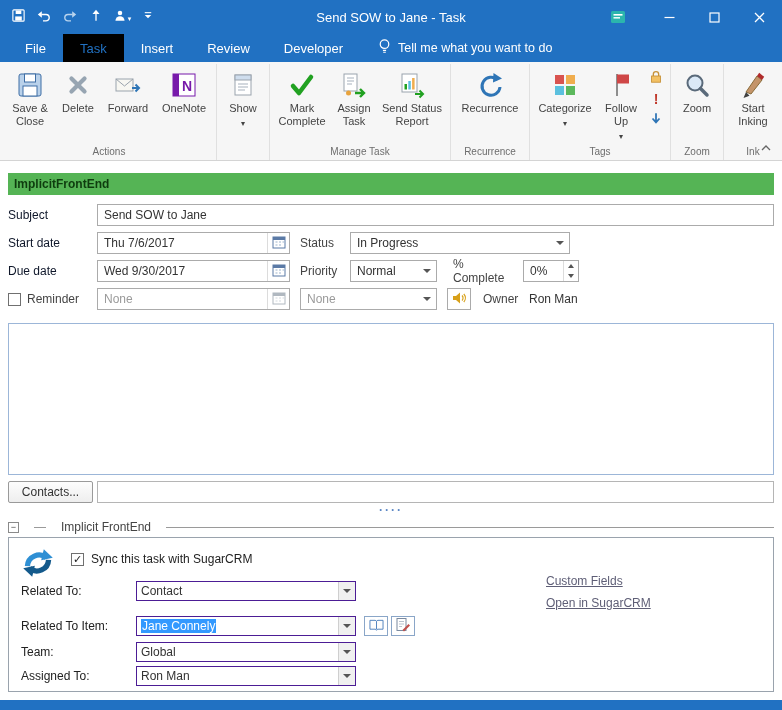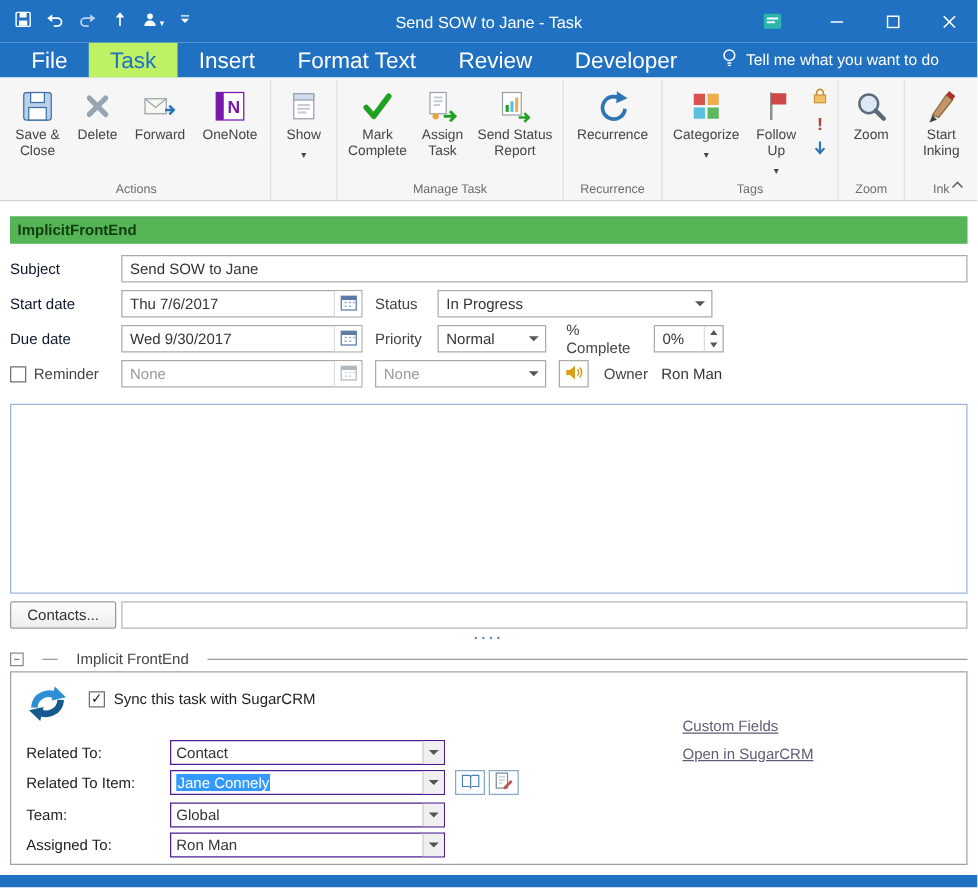--- a/index.html
+++ b/index.html
@@ -19,22 +19,22 @@
   .qat{display:flex;align-items:center;gap:6px;padding-left:8px;z-index:2}
   .qbtn{width:20px;height:22px;display:flex;align-items:center;justify-content:center;cursor:default}
   .qcaret::before{content:"▾";color:#fff;font-size:7px;margin-left:1px}
   .title-text{position:absolute;left:0;right:0;text-align:center;color:#fff;font-size:13px;white-space:nowrap;pointer-events:none}
   .win-controls{margin-left:auto;display:flex;align-items:center;height:100%;z-index:2}
   .wbtn{width:45px;height:100%;display:flex;align-items:center;justify-content:center}
   .tray-btn{width:30px;height:100%;display:flex;align-items:center;justify-content:center;margin-right:14px}
 
   
   .tabs{height:28px;background:var(--accent);display:flex;align-items:stretch;flex-shrink:0;padding-left:8px}
-  .tab{padding:0 17px;display:flex;align-items:center;color:#fff;font-size:18px;cursor:default}
-  .tab.active{background:#bef264;color:var(--accent)}
+  .tab{padding:0 17px;display:flex;align-items:center;color:#fff;font-size:13px;cursor:default}
+  .tab.active{background:#000000;color:var(--accent)}
   .tellme{display:flex;align-items:center;gap:7px;color:#fff;font-size:12.5px;margin-left:18px}
 
   
   .ribbon{height:99px;background:#f6f6f6;border-bottom:1px solid #d4d4d4;display:flex;align-items:stretch;padding:2px 0 0 2px;position:relative;flex-shrink:0}
   .rgroup{display:flex;flex-direction:column;border-right:1px solid #e0e0e0;padding:0 3px}
   .rbtns{flex:1;display:flex;align-items:flex-start}
   .rbtn{display:flex;flex-direction:column;align-items:center;padding:4px 2px 0;cursor:default}
   .ricon{height:34px;display:flex;align-items:center;justify-content:center}
   .rlabel{font-size:11px;line-height:13px;text-align:center;color:#444}
   .caret::before{content:"▾";font-size:8px;color:#444}
@@ -180,21 +180,20 @@
             <path d="M1 1 L10 10 M10 1 L1 10" stroke="#fff" stroke-width="1.3"></path>
           </svg>
         </span>
     </div>
   </div>
 
   <div class="tabs">
     <div class="tab">File</div>
     <div class="tab active">Task</div>
     <div class="tab">Insert</div>
-    <div class="tab">Format Text</div>
     <div class="tab">Review</div>
     <div class="tab">Developer</div>
     <div class="tellme">
       <span><svg width="13" height="17" viewBox="0 0 14 18">
             <circle cx="7" cy="6.5" r="4.6" fill="none" stroke="#fff" stroke-width="1.3"></circle>
             <path d="M5.3 13.2 h3.4 M5.6 15.2 h2.8" stroke="#fff" stroke-width="1.2"></path>
           </svg></span>
       <span>Tell me what you want to do</span>
     </div>
   </div>
@@ -522,21 +521,21 @@
           <span>✓</span>
         </span>
       <span>Sync this task with SugarCRM</span>
     </div>
 
     <div class="links">
       <span class="link">Custom Fields</span>
       <span class="link">Open in SugarCRM</span>
     </div>
 
-    <div class="srow" style="top:54px">
+    <div class="srow" style="top:43px">
       <span class="slabel">Related To:</span>
       <div class="scombo">
         <span class="cval">Contact</span>
         <span class="combo-arrow">
             <span class="tri-down"></span>
           </span>
       </div>
     </div>
 
     <div class="srow" style="top:78px">

